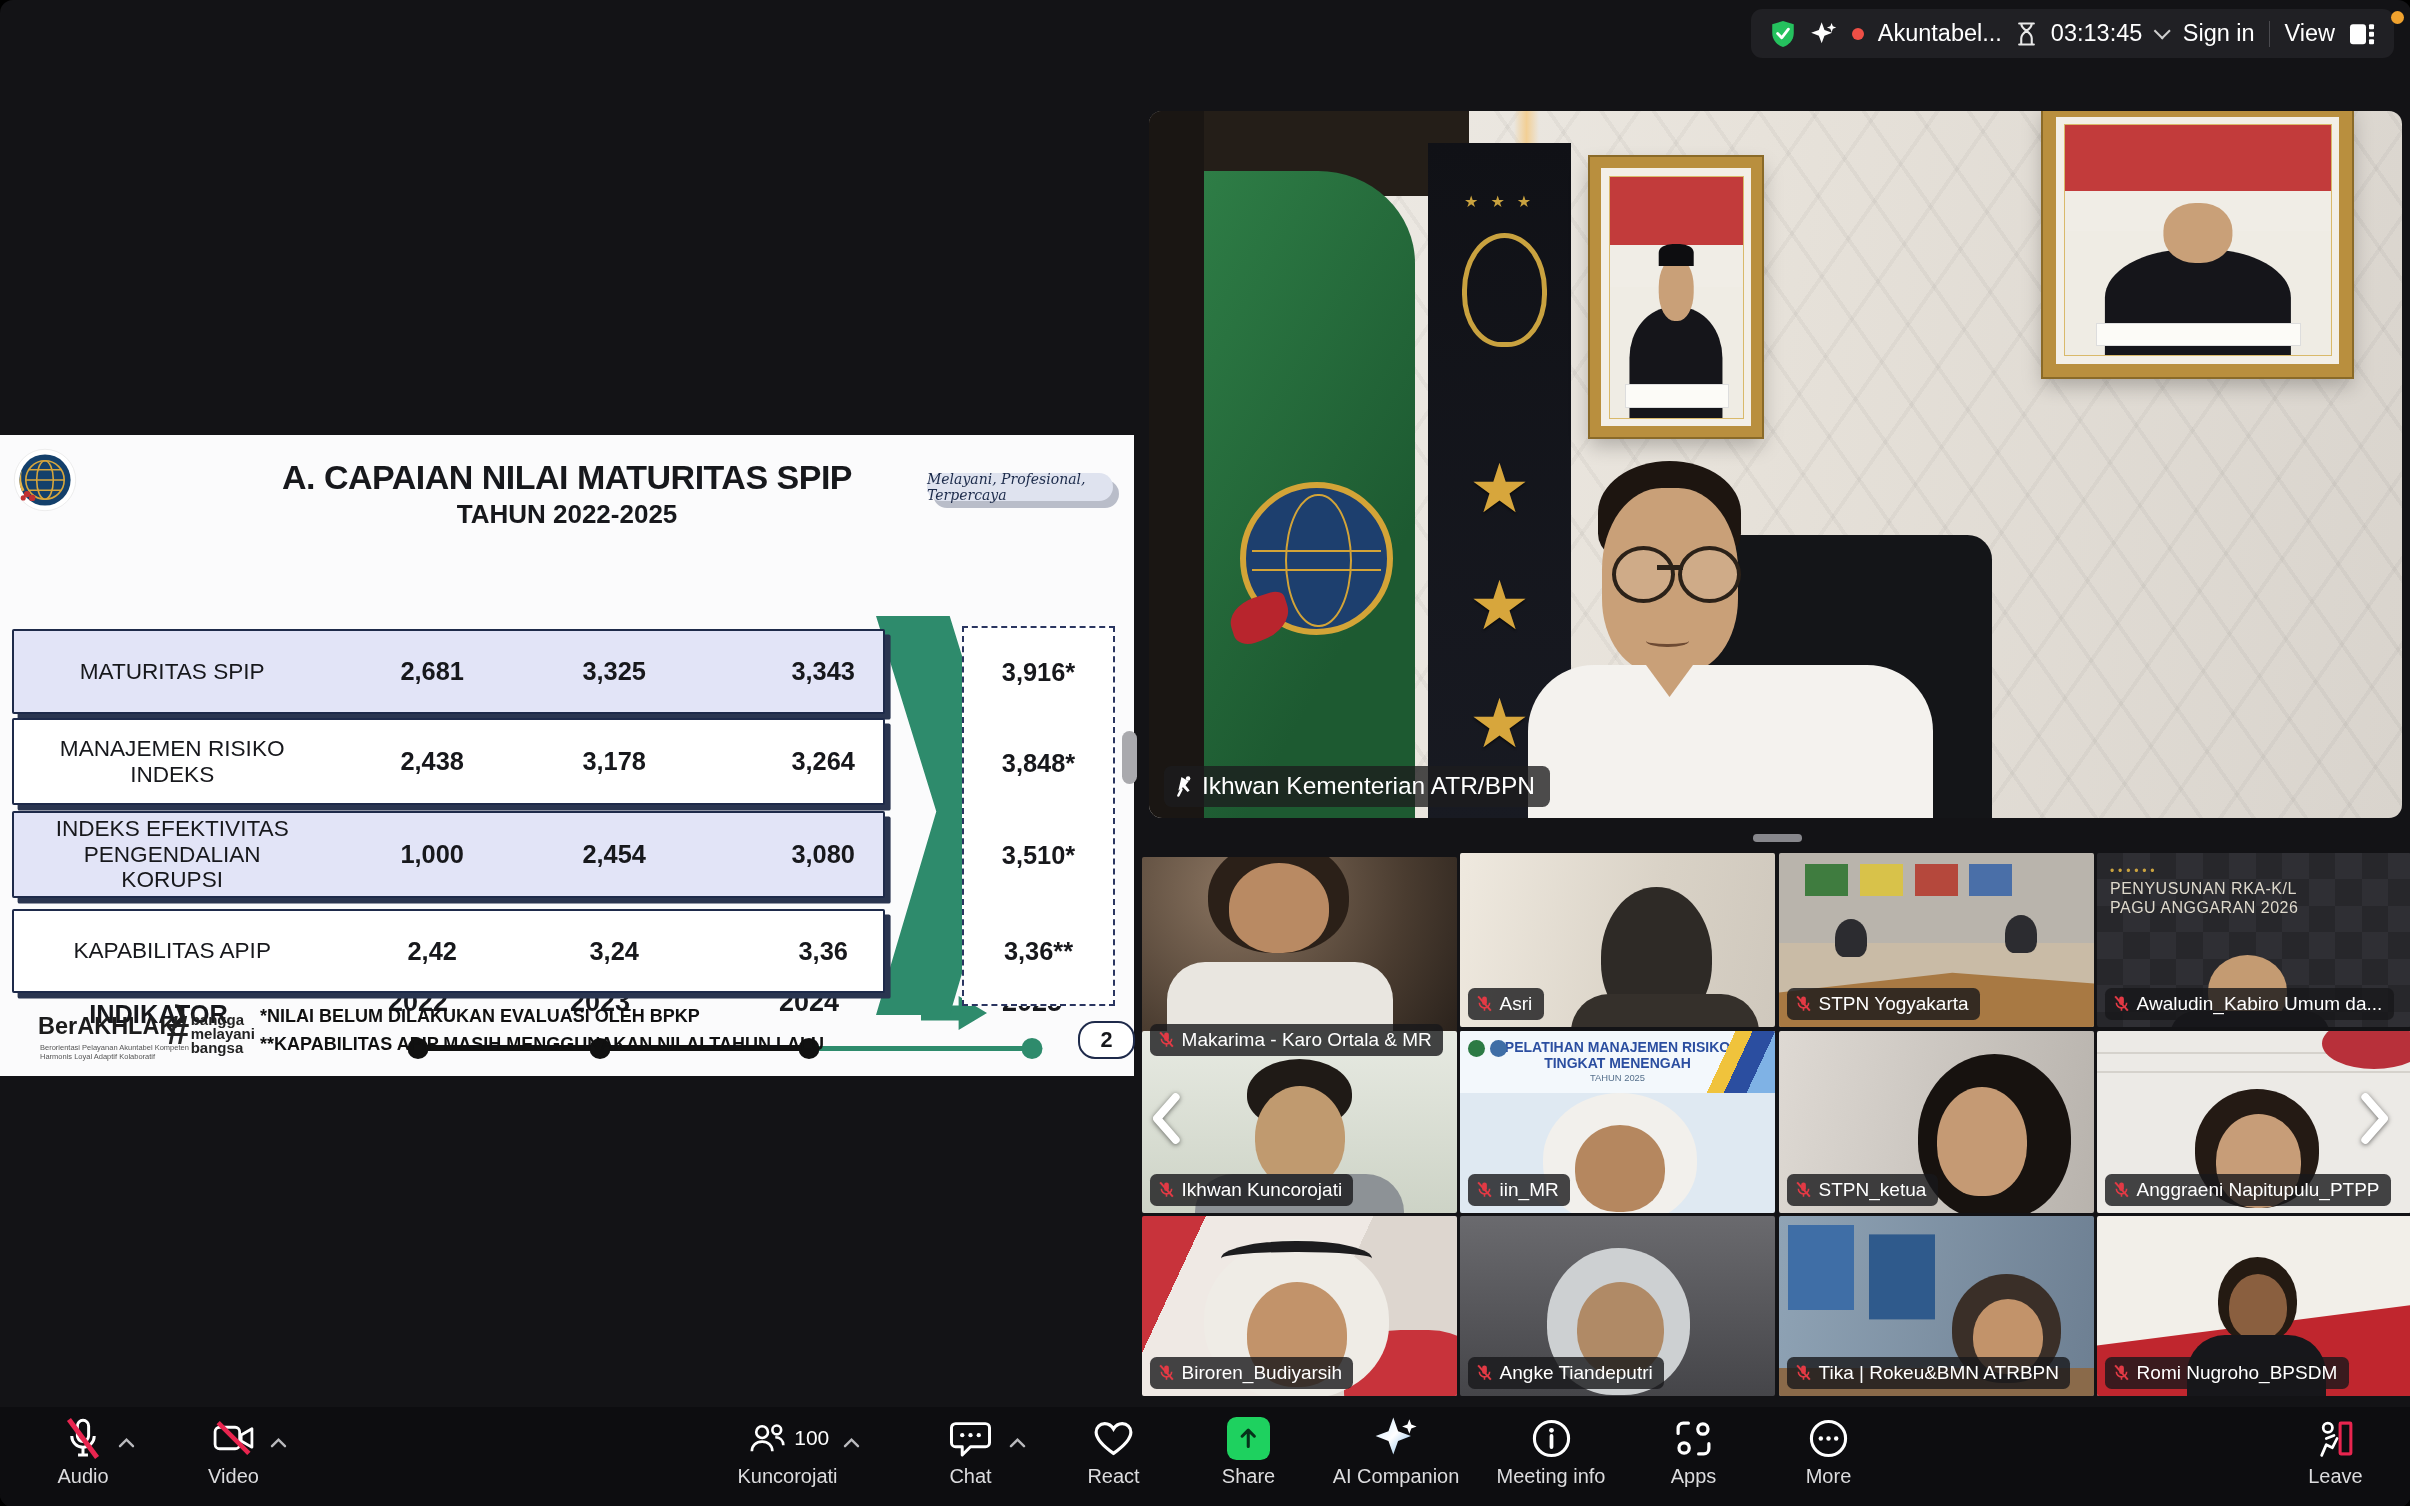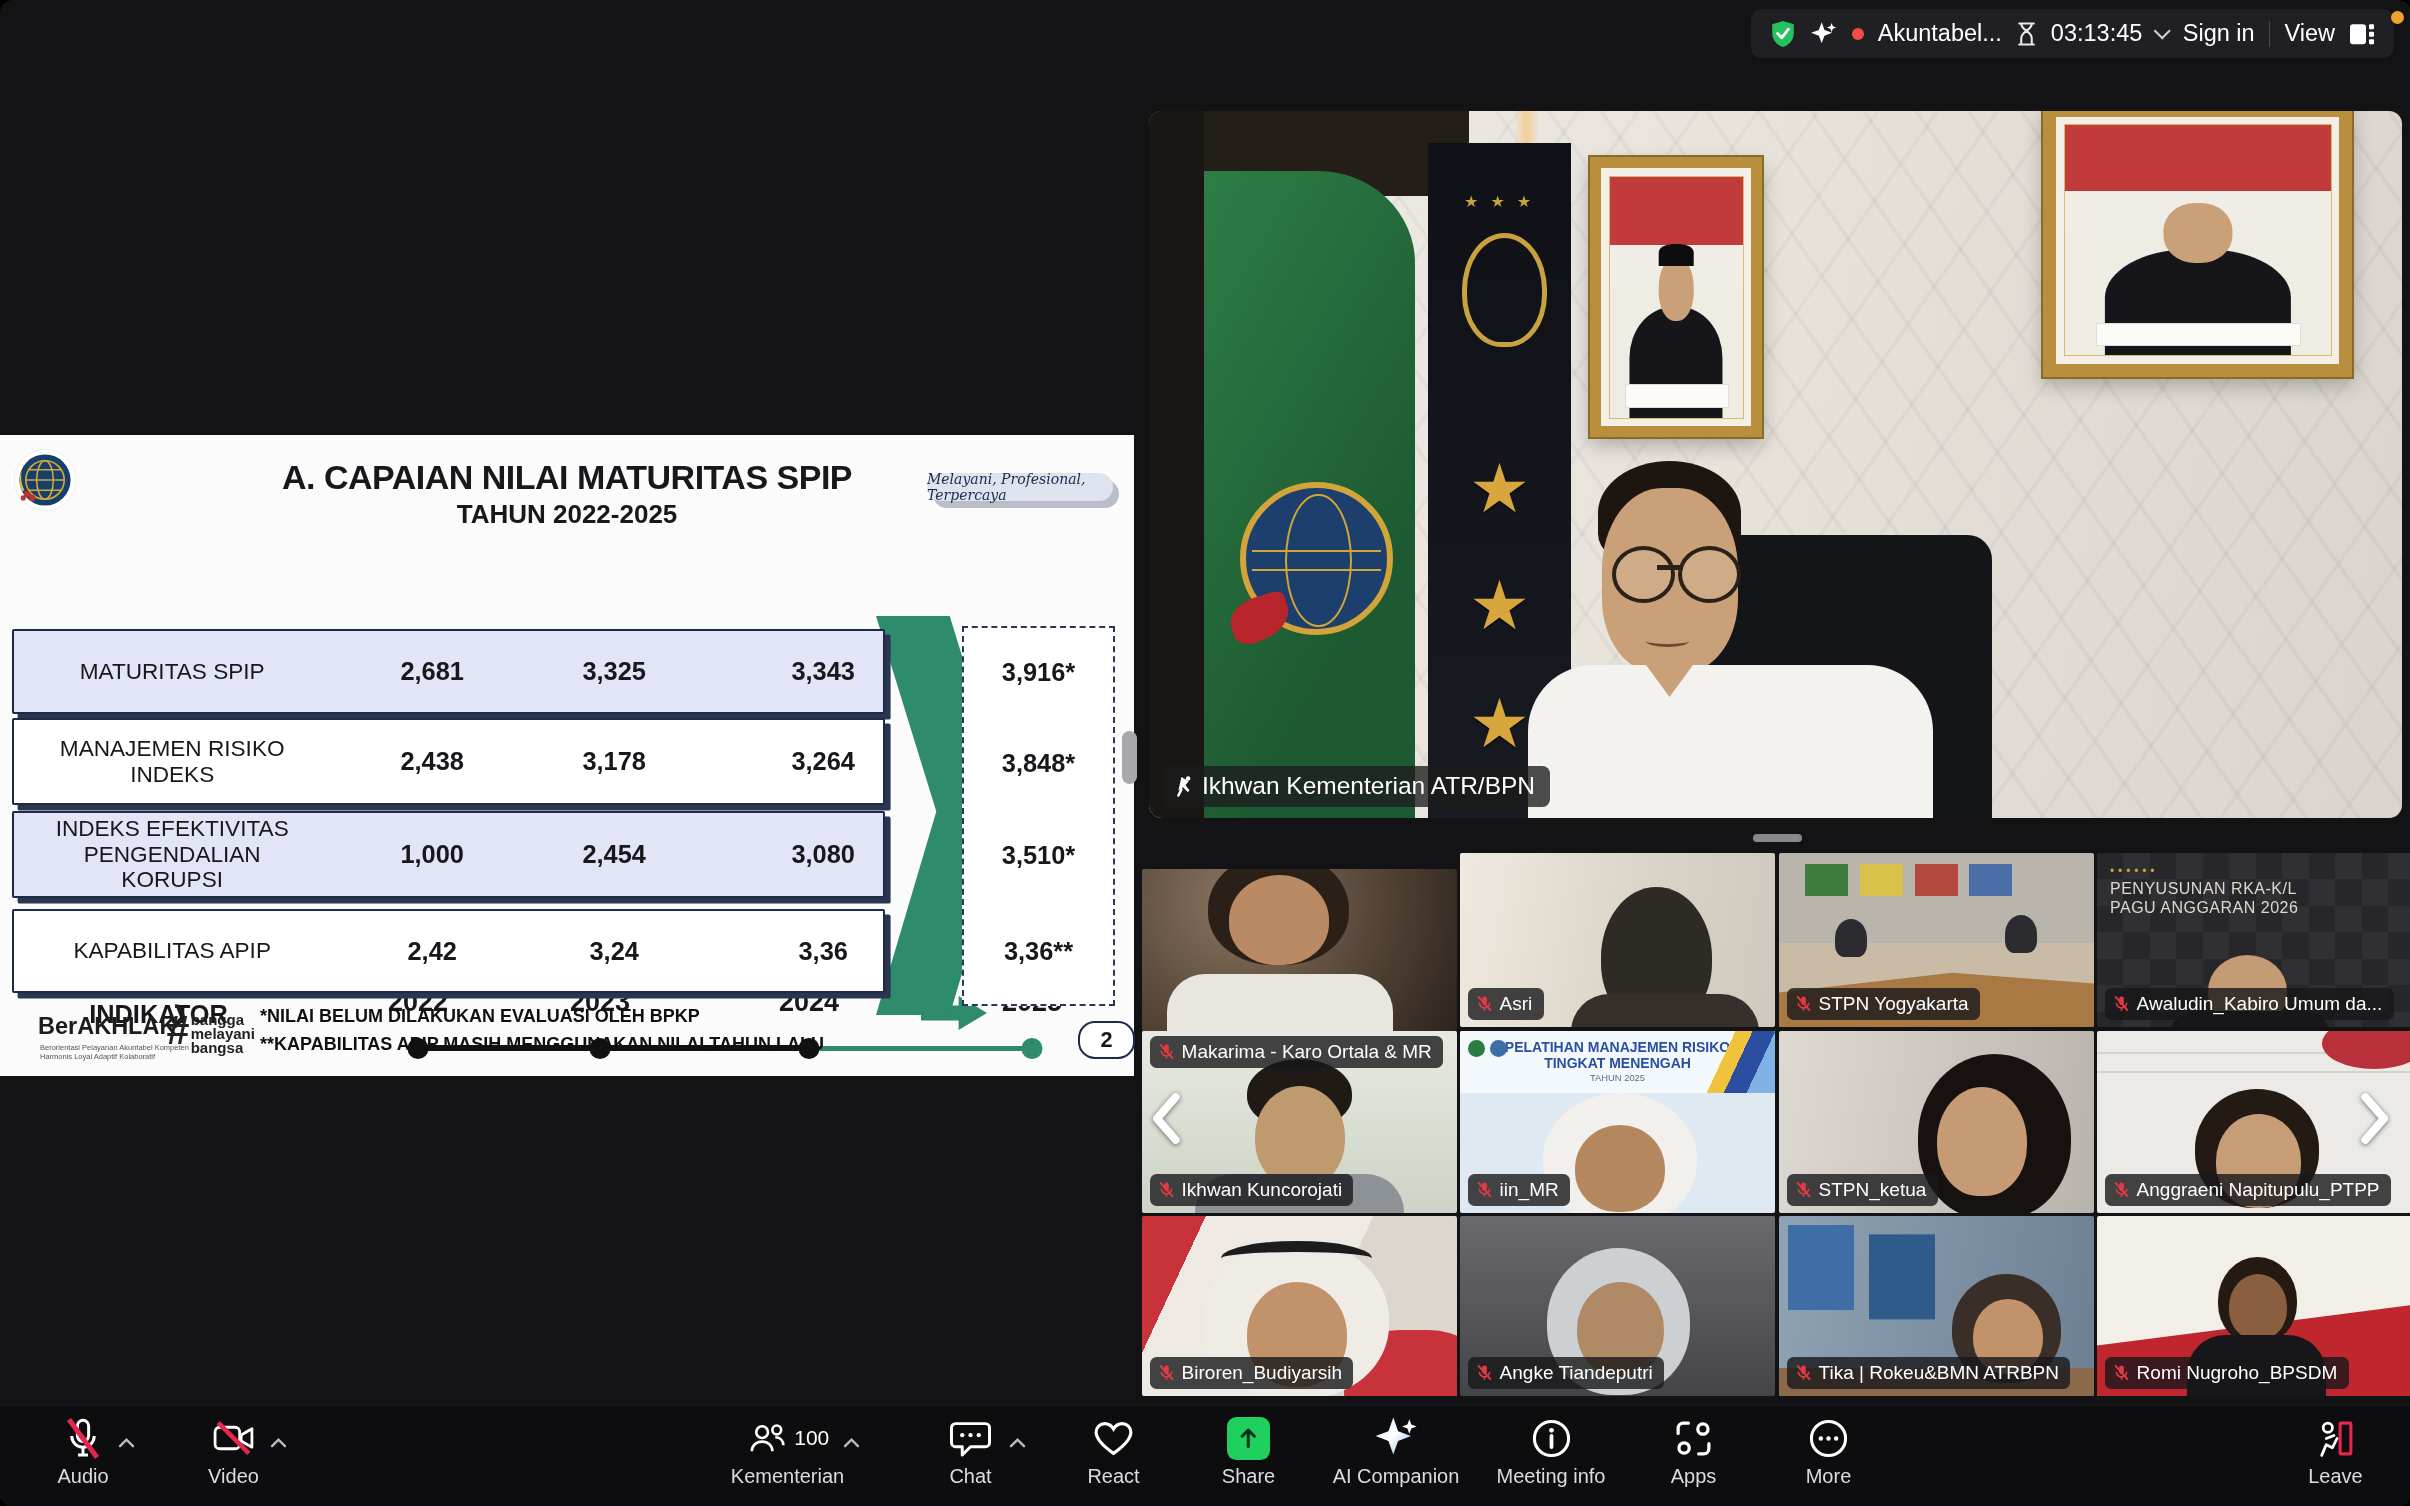--- a/index.html
+++ b/index.html
@@ -365,21 +365,21 @@
         <line x1="8" y1="14" x2="5" y2="20" stroke="#fff" stroke-width="2.4" stroke-linecap="round"></line>
         <circle cx="14.5" cy="3.5" r="2.2" fill="#fff"></circle>
       </svg>
       <span>Ikhwan Kementerian ATR/BPN</span>
     </div>
   </div>
   <div class="video-handle"></div>
 
   <div class="grid">
 
-    <div class="tile t1" style="left:0;top:16px;width:315px;height:206px">
+    <div class="tile t1" style="left:0;top:4px;width:315px;height:206px">
       <div class="ph-head2 hd"></div>
         <div class="ph-head2 fc"></div>
         <div class="ph-body2 bd"></div>
       <div class="npill">
           <svg width="19" height="19" viewBox="0 0 24 24">
             <path d="M12 3a3 3 0 0 1 3 3v5a3 3 0 0 1-6 0V6a3 3 0 0 1 3-3z" fill="#e23a45"></path>
             <path d="M5.5 11a6.5 6.5 0 0 0 13 0" stroke="#e23a45" stroke-width="2" fill="none"></path>
             <line x1="12" y1="17.5" x2="12" y2="21" stroke="#e23a45" stroke-width="2"></line>
             <line x1="4" y1="3" x2="20" y2="21" stroke="#e23a45" stroke-width="2.6"></line>
           </svg>
@@ -620,21 +620,21 @@
           <circle cx="11" cy="8" r="4" fill="none" stroke="#fff" stroke-width="1.8"></circle>
           <path d="M4 21c0-4 3-6.5 7-6.5s7 2.5 7 6.5" fill="none" stroke="#fff" stroke-width="1.8"></path>
           <circle cx="21" cy="6.5" r="3" fill="none" stroke="#fff" stroke-width="1.8"></circle>
           <path d="M20 11.5c3 0 5.5 2 5.5 5.5" fill="none" stroke="#fff" stroke-width="1.8"></path>
         </svg>
         <span class="count">100</span>
       </div>
       <svg class="tb-caret" style="left:130px" width="19" height="13" viewBox="0 0 20 14">
           <polyline points="3,11 10,4 17,11" fill="none" stroke="#b9b9bd" stroke-width="2.6" stroke-linecap="round"></polyline>
         </svg>
-      <div class="tb-label">Kementerian</div>
+      <div class="tb-label">Kuncorojati</div>
     </div>
 
     <div class="tb-btn" style="left:895px">
       <div class="tb-icon">
         <svg width="43" height="41" viewBox="0 0 26 24">
           <path d="M4 3h18a2.5 2.5 0 0 1 2.5 2.5v9A2.5 2.5 0 0 1 22 17h-9l-5 5v-5H4a2.5 2.5 0 0 1-2.5-2.5v-9A2.5 2.5 0 0 1 4 3z" fill="none" stroke="#fff" stroke-width="1.8" stroke-linejoin="round"></path>
           <circle cx="8" cy="10" r="1.3" fill="#fff"></circle>
             <circle cx="13" cy="10" r="1.3" fill="#fff"></circle>
             <circle cx="18" cy="10" r="1.3" fill="#fff"></circle>
         </svg>

